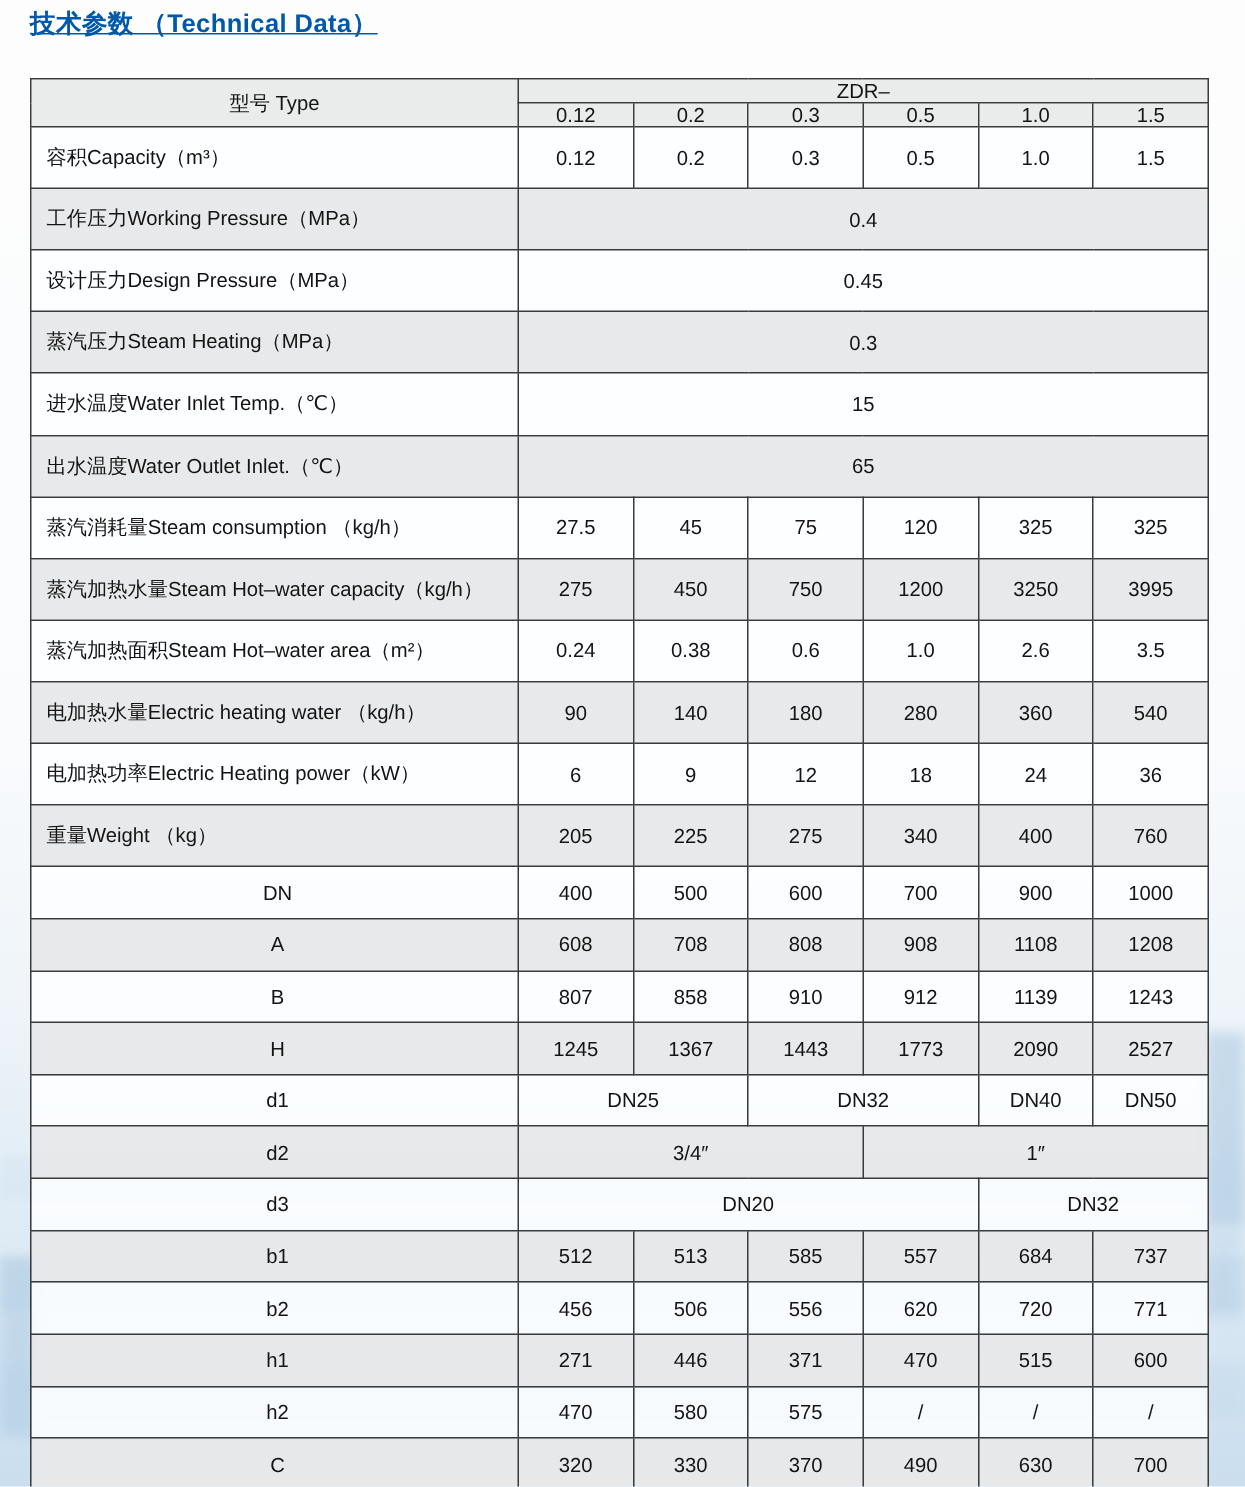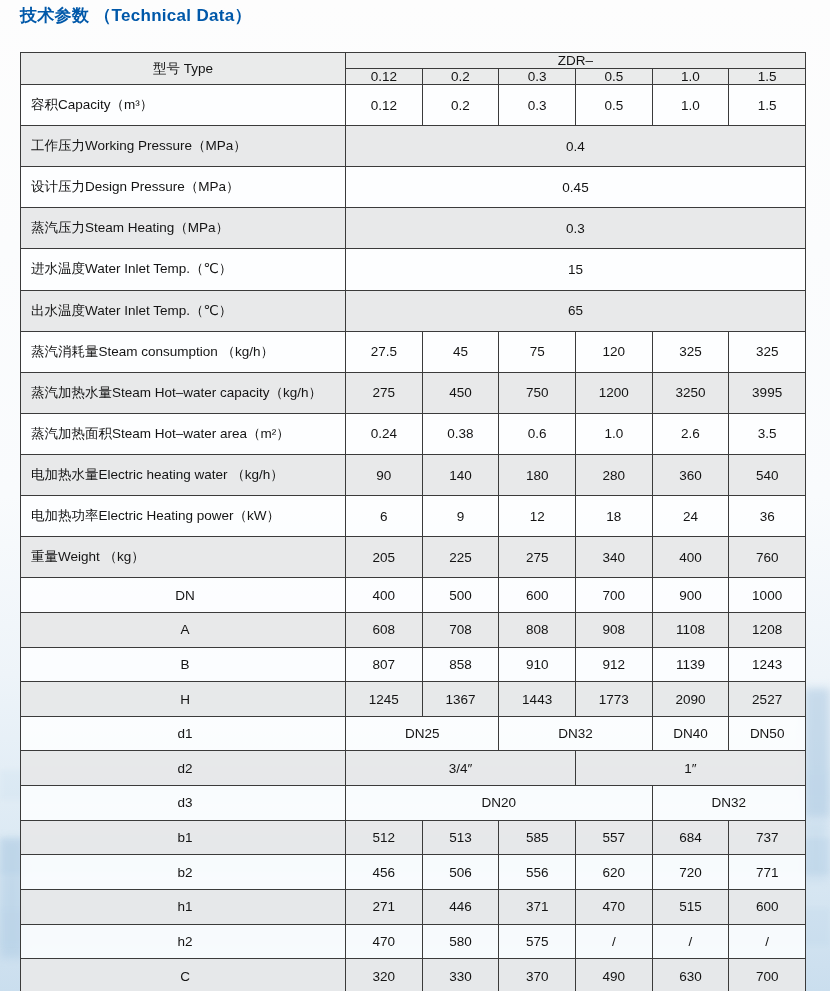--- a/index.html
+++ b/index.html
@@ -16,20 +16,21 @@
   .blob-b { right: 2px;  top: 820px; width: 24px; height: 60px;  background: #a9c8e2; opacity: .30; }
   .blob-c { left: 0px;   top: 838px; width: 24px; height: 120px; background: #9dc0dd; opacity: .35; }
   .band-1 { left: 0; top: 838px; width: 830px; height: 36px; background: #aac9e2; opacity: .22; filter: blur(2px); }
   .band-2 { left: 0; top: 908px; width: 830px; height: 38px; background: #b7d2e8; opacity: .20; filter: blur(2px); }
   .band-3 { left: 0; top: 770px; width: 830px; height: 30px; background: #bcd6ea; opacity: .16; filter: blur(2px); }
 
   h1.page-title {
     position: absolute; left: 20px; top: 4px; margin: 0;
     font-size: 17px; font-weight: bold; color: #0058A9;
     letter-spacing: 0.3px;
+    text-decoration: underline;
   }
 
   table.tech-table {
     position: absolute; left: 20px; top: 40px;
     width: 786px; height: 942px;
     border-collapse: collapse; table-layout: fixed; margin-top: 12px;
   }
   .tech-table th, .tech-table td {
     border: 1.5px solid #3b3b3b;
     font-size: 13.5px; font-weight: 400; color: #141414;
@@ -103,21 +104,21 @@
       </tr>
       <tr>
         <td class="label">蒸汽压力Steam Heating（MPa）</td>
         <td colspan="6">0.3</td>
       </tr>
       <tr>
         <td class="label">进水温度Water Inlet Temp.（℃）</td>
         <td colspan="6">15</td>
       </tr>
       <tr>
-        <td class="label">出水温度Water Inlet Temp.（℃）</td>
+        <td class="label">出水温度Water Outlet Inlet.（℃）</td>
         <td colspan="6">65</td>
       </tr>
       <tr>
         <td class="label">蒸汽消耗量Steam consumption （kg/h）</td>
         <td>27.5</td>
         <td>45</td>
         <td>75</td>
         <td>120</td>
         <td>325</td>
         <td>325</td>

